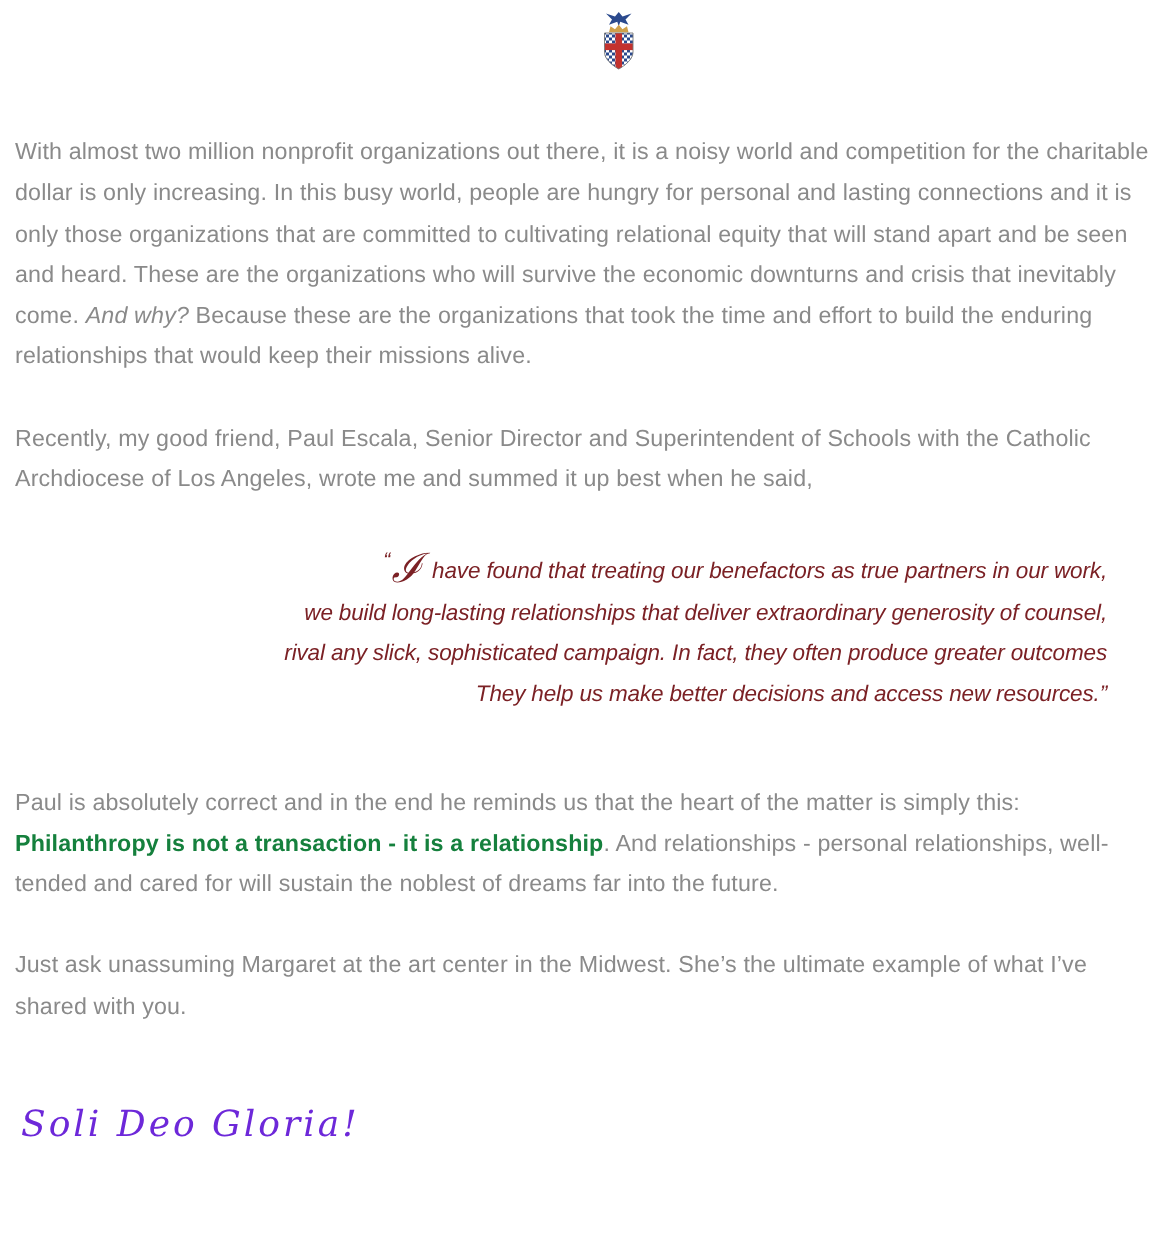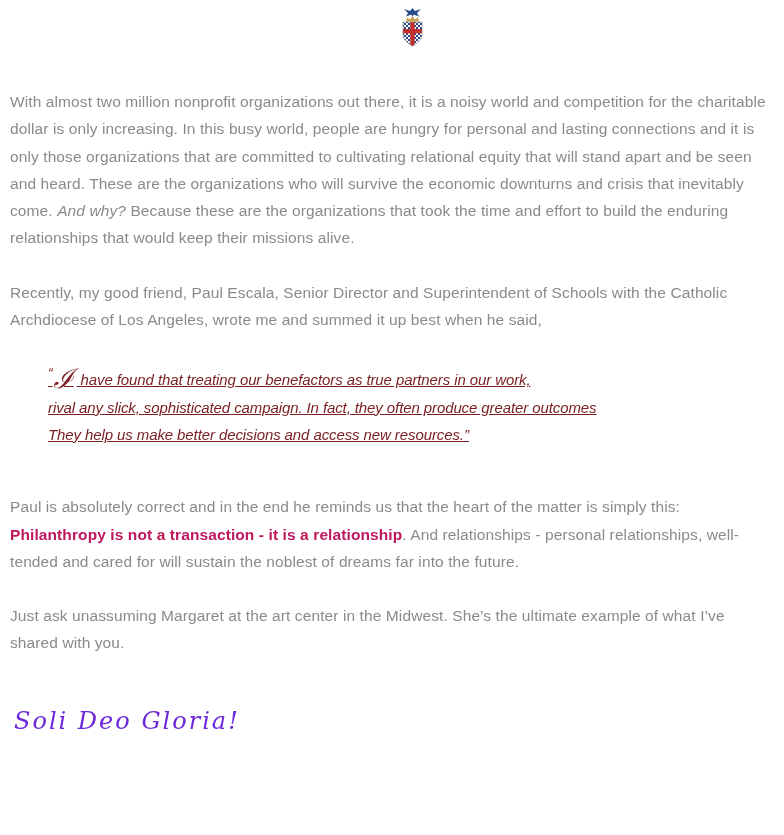--- a/index.html
+++ b/index.html
@@ -37,33 +37,32 @@
     line-height: 27.3px;
     color: #8a8a8a;
     margin: 0 0 27px 0;
     max-width: 766px;
     letter-spacing: 0.1px;
   }
   p.body-para em {
     font-style: italic;
   }
   p.body-para strong {
-    color: #be185d;
+    color: #15803d;
     font-weight: bold;
   }
   blockquote.pull-quote {
     margin: 6px auto 45px auto;
     width: 690px;
-    text-align: left;
+    text-align: right;
     font-style: italic;
     color: #7b2125;
     font-size: 15px;
     line-height: 27.3px;
     letter-spacing: -0.1px;
-    text-decoration: underline;
   }
   .qline {
     white-space: nowrap;
   }
   .qmark {
     font-size: 14px;
     vertical-align: 7px;
     margin-right: 1px;
   }
   .qinitial {
@@ -116,20 +115,21 @@
   </header>
 
   <main class="content">
 
     <p class="body-para"><span>With almost two million nonprofit organizations out there, it is a noisy world and competition for the charitable dollar is only increasing. In this busy world, people are hungry for personal and lasting connections and it is only those organizations that are committed to cultivating relational equity that will stand apart and be seen and heard. These are the organizations who will survive the economic downturns and crisis that inevitably come. </span><em>And why?</em><span> Because these are the organizations that took the time and effort to build the enduring relationships that would keep their missions alive.</span></p>
 
     <p class="body-para"><span>Recently, my good friend, Paul Escala, Senior Director and Superintendent of Schools with the Catholic Archdiocese of Los Angeles, wrote me and summed it up best when he said,</span></p>
 
     <blockquote class="pull-quote">
       <div class="qline"><span class="qmark">“</span><span class="qinitial">ℐ</span><span> have found that treating our benefactors as true partners in our work,</span></div>
+      <div class="qline">we build long-lasting relationships that deliver extraordinary generosity of counsel,</div>
       <div class="qline">rival any slick, sophisticated campaign. In fact, they often produce greater outcomes</div>
       <div class="qline">They help us make better decisions and access new resources.”</div>
     </blockquote>
 
     <p class="body-para"><span>Paul is absolutely correct and in the end he reminds us that the heart of the matter is simply this: </span><strong>Philanthropy is not a transaction - it is a relationship</strong><span>. And relationships - personal relationships, well-tended and cared for will sustain the noblest of dreams far into the future.</span></p>
 
     <p class="body-para"><span>Just ask unassuming Margaret at the art center in the Midwest. She’s the ultimate example of what I’ve shared with you.</span></p>
 
   </main>
 

